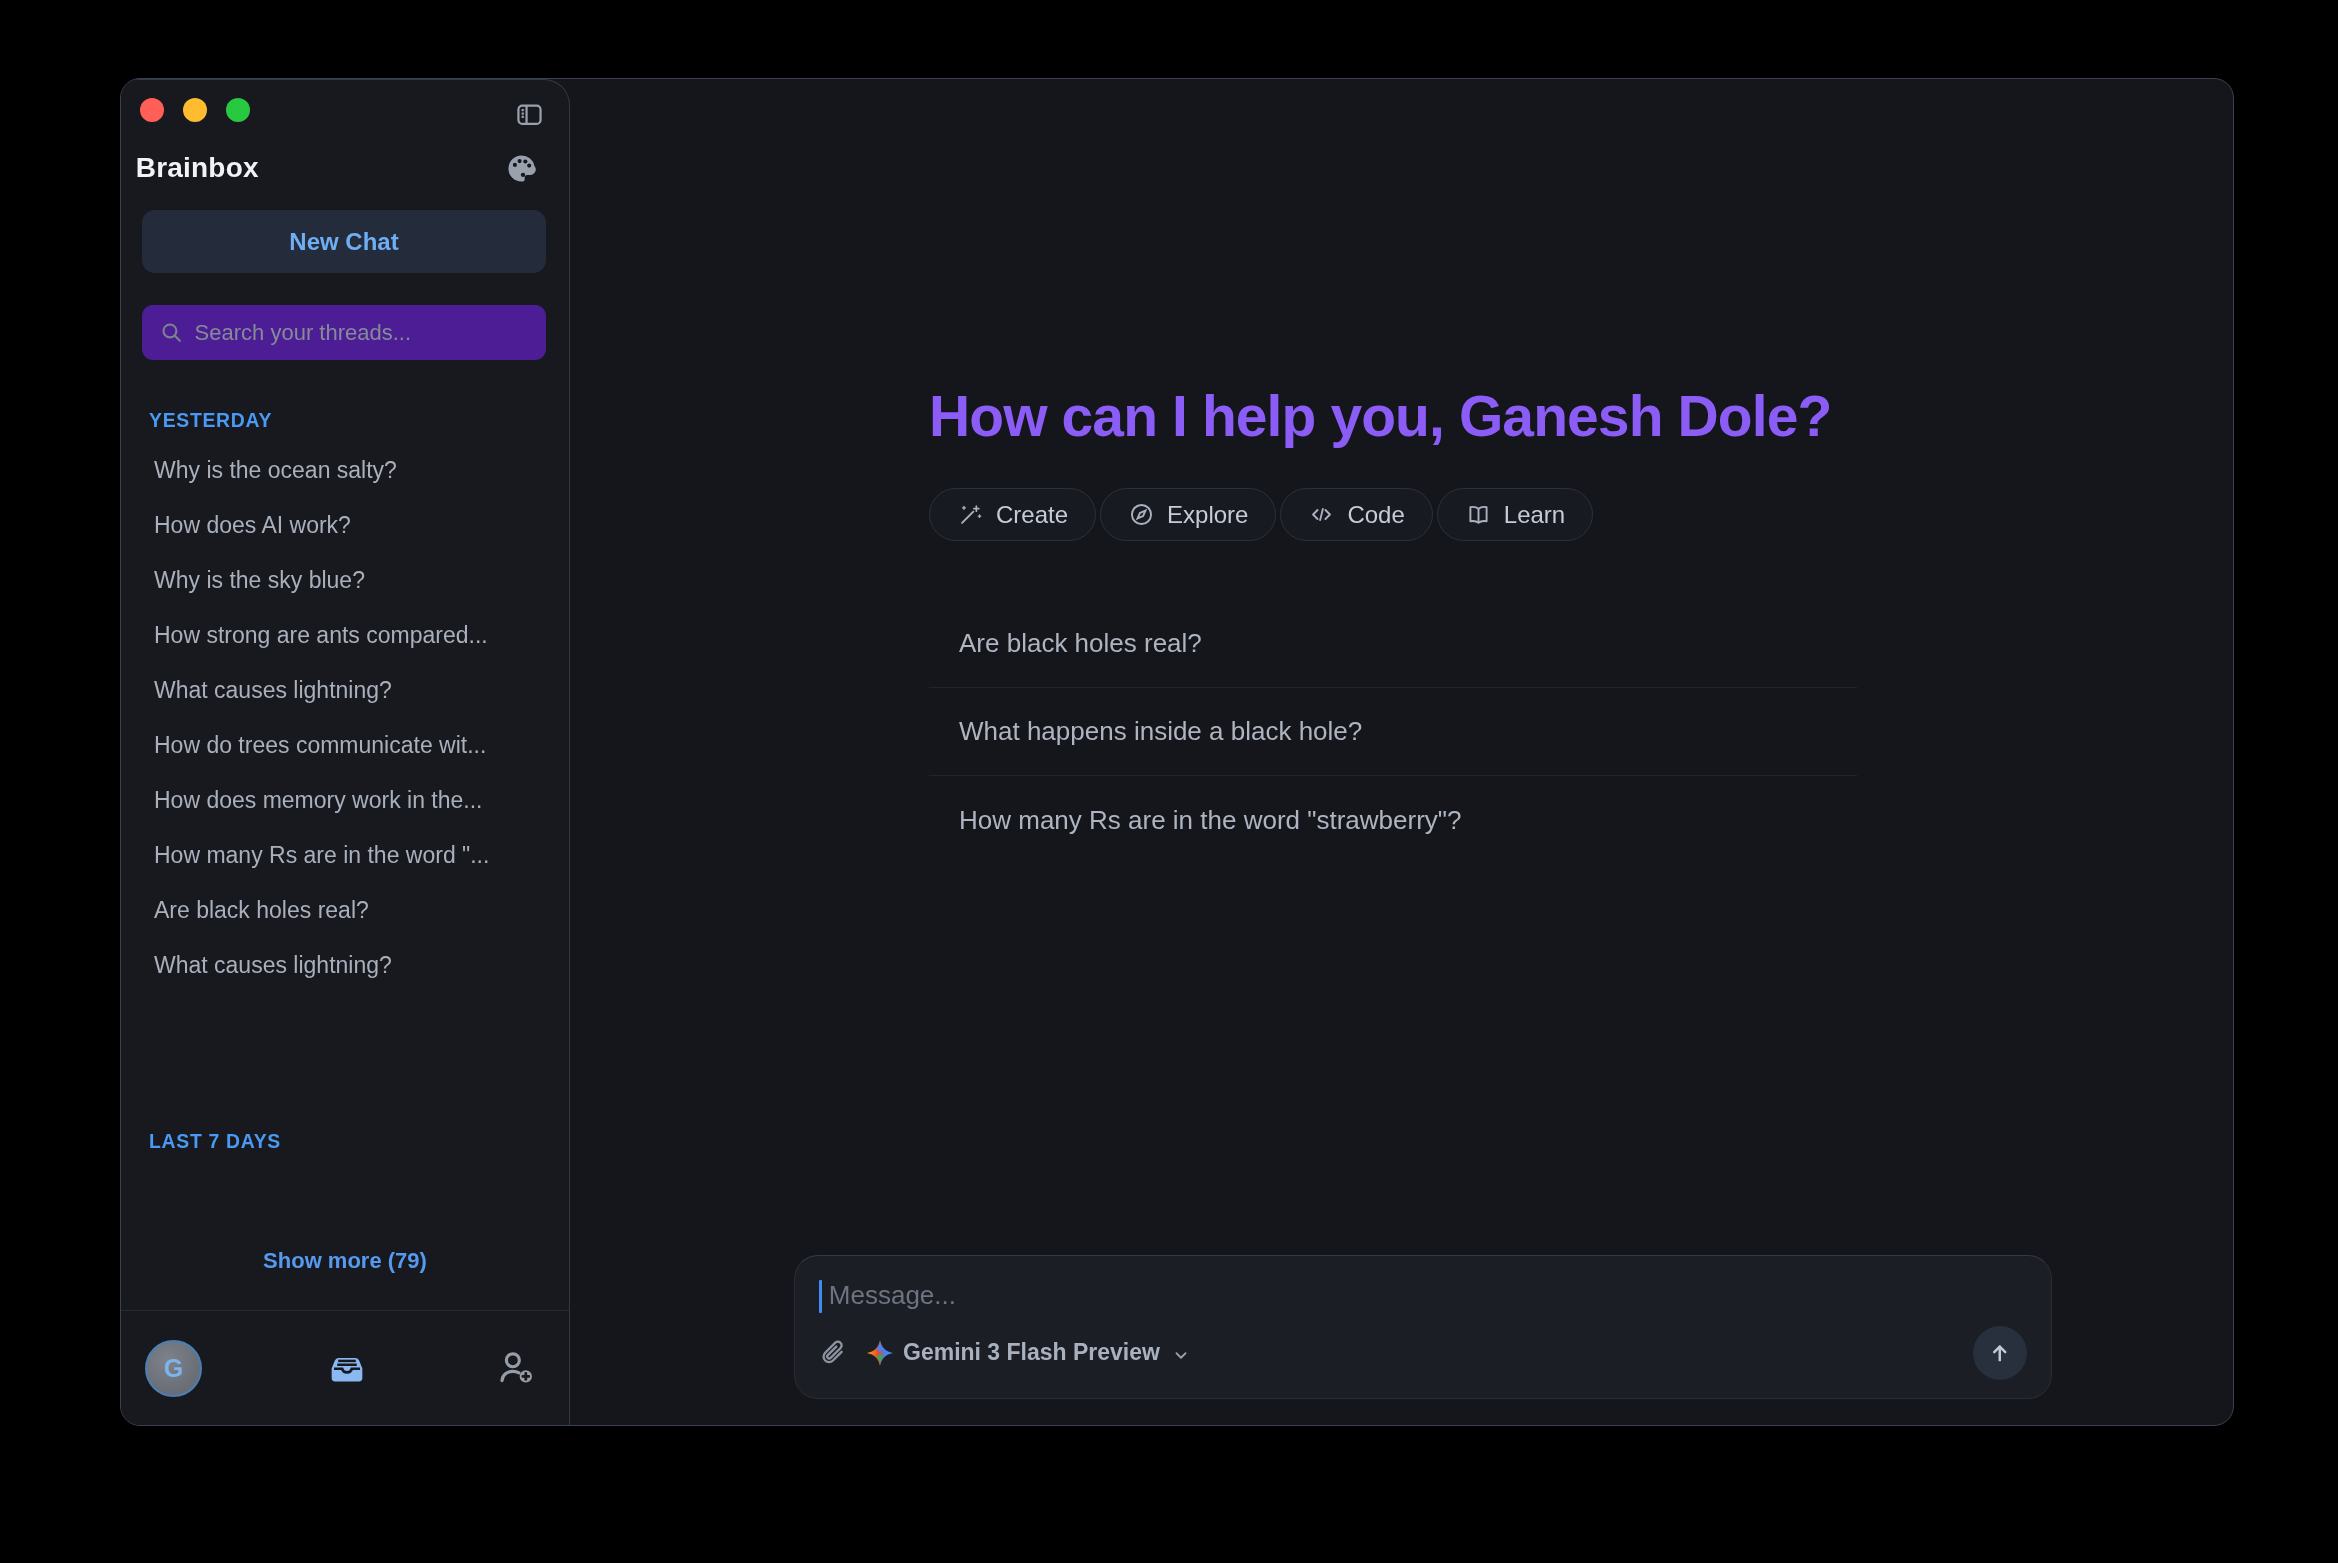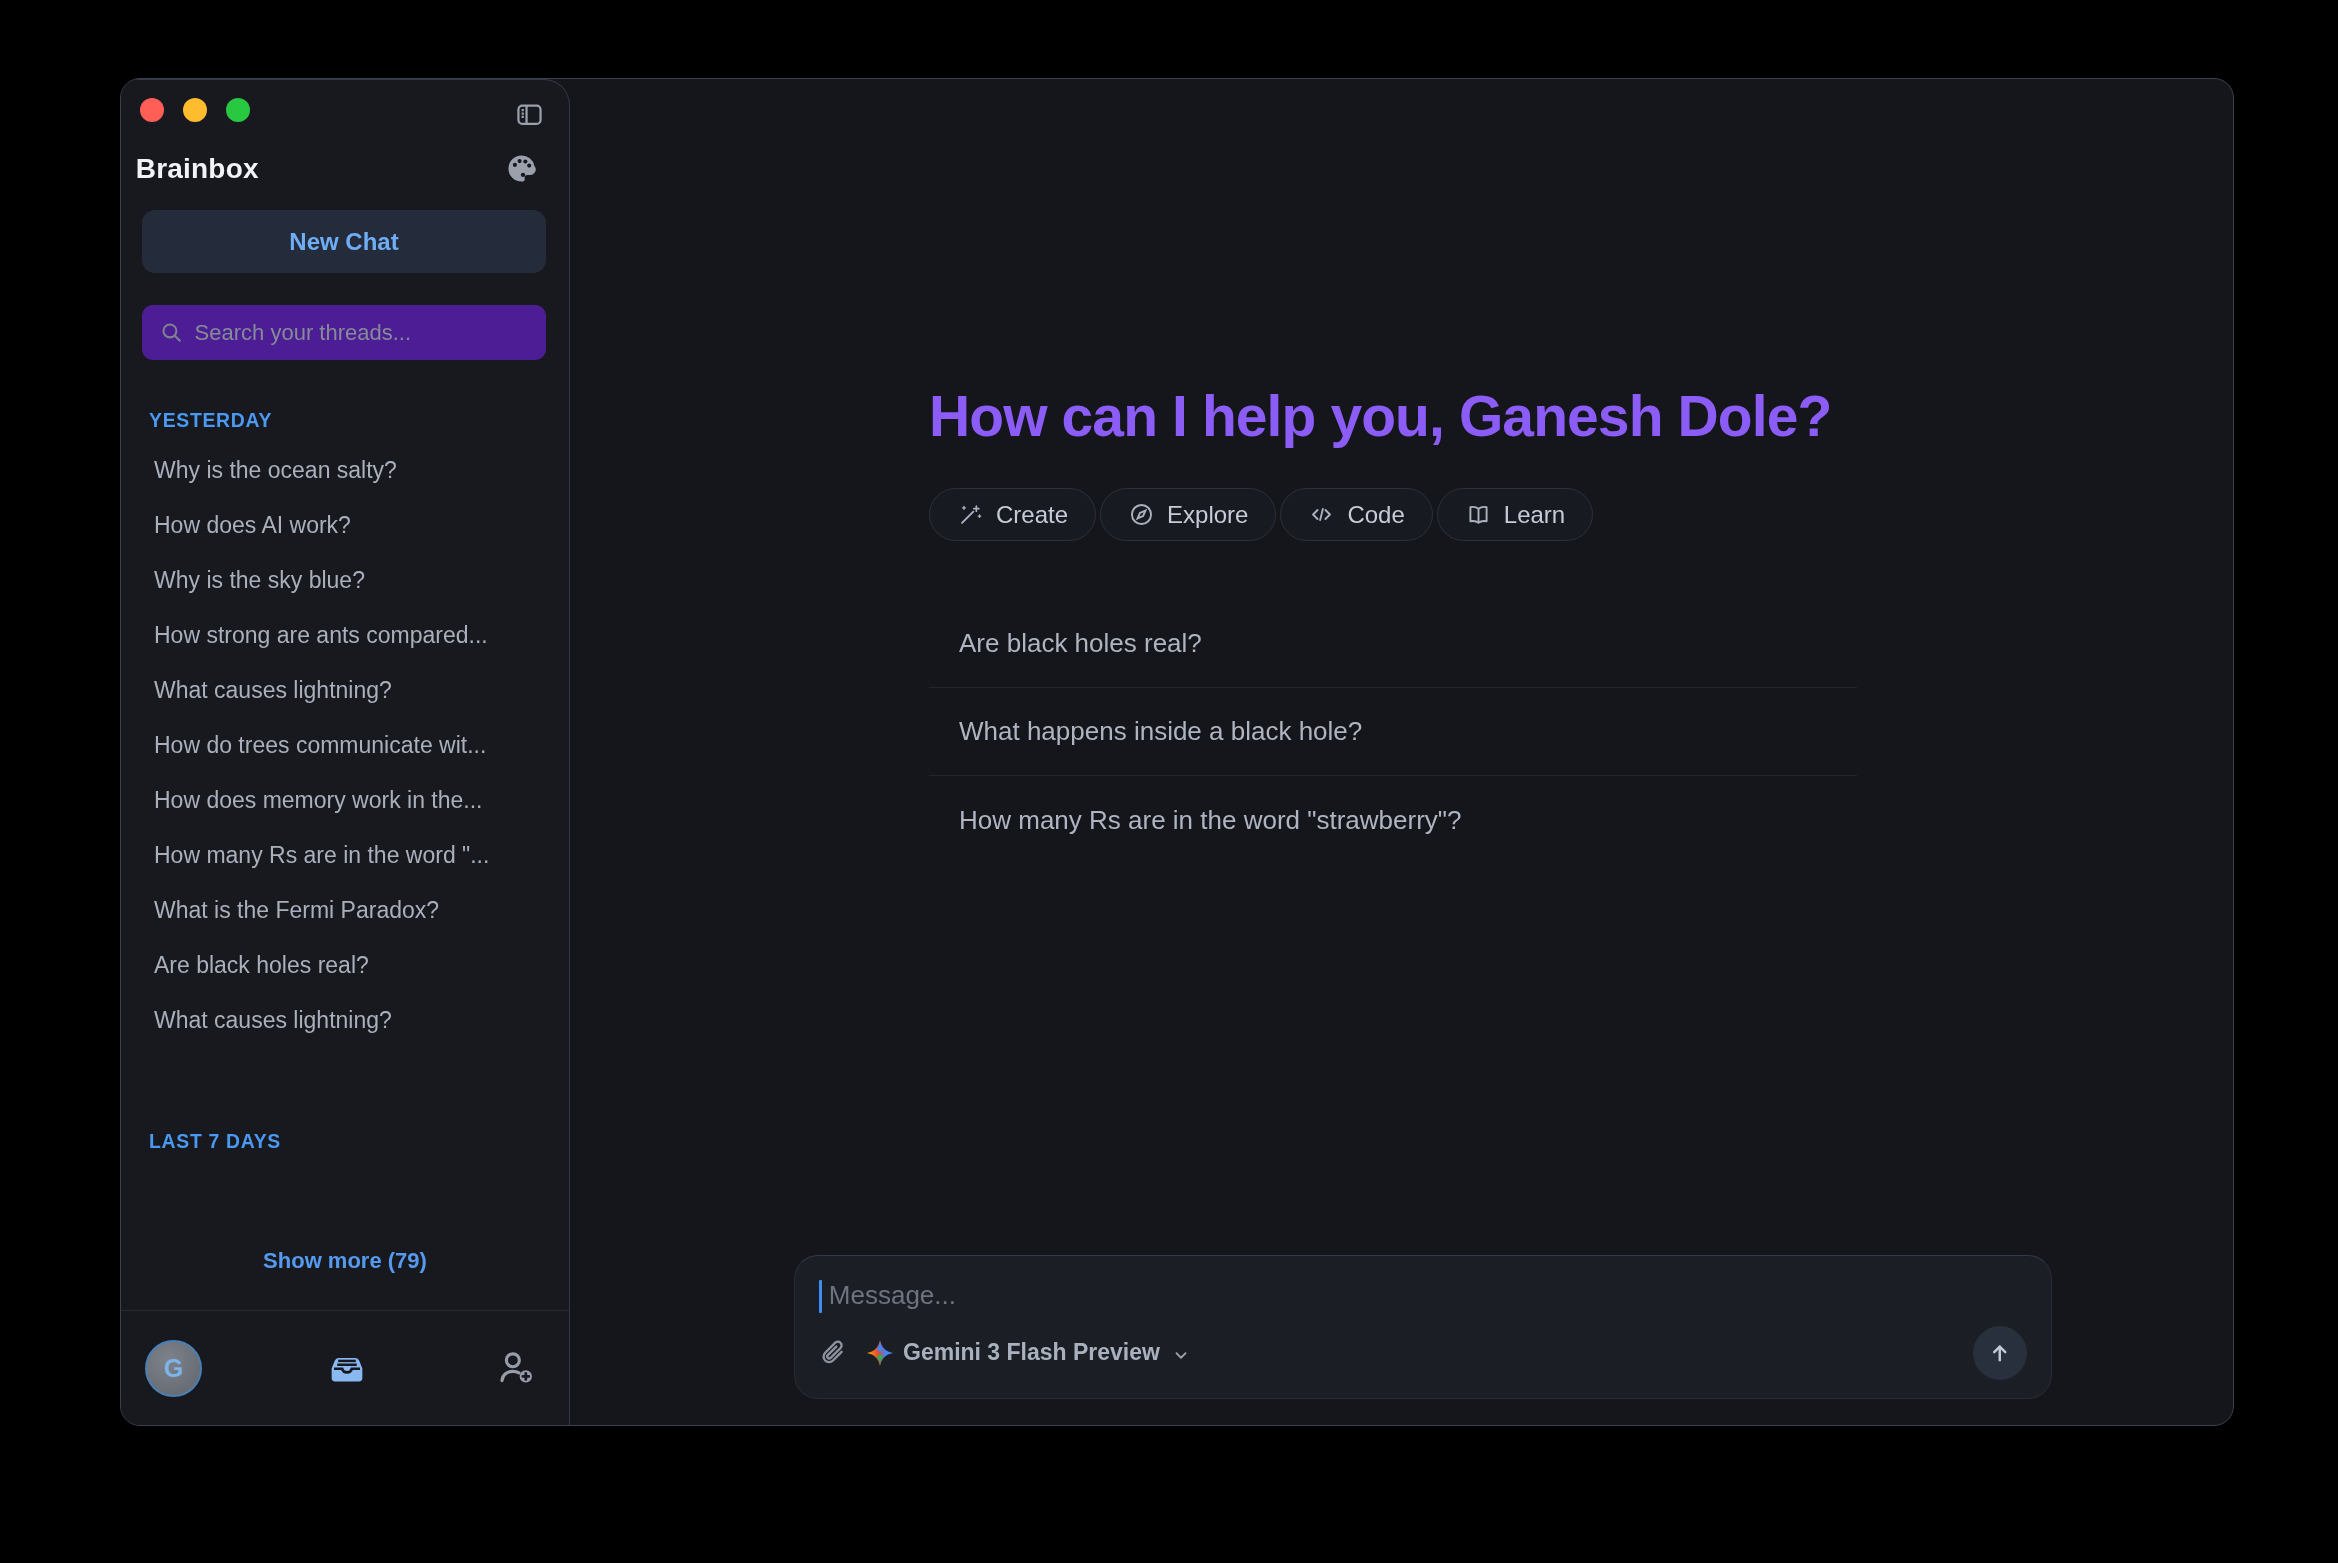--- a/index.html
+++ b/index.html
@@ -7,21 +7,21 @@
   *{box-sizing:border-box;}
   .window{position:absolute;left:120px;top:78px;width:2114px;height:1348px;background:#14161b;
     border:0.9px solid #3a414e;border-radius:20px;box-shadow:0 28px 83px rgba(0,0,0,.6);overflow:hidden;}
   
   .sidebar{position:absolute;left:0;top:0;bottom:0;width:449px;background:#17191f;
     border-right:0.9px solid #2e3947;border-top:0.9px solid #333b48;border-top-right-radius:26px;}
   .traffic{position:absolute;top:17.5px;left:18.5px;display:flex;gap:19.4px;}
   .traffic span{width:24px;height:24px;border-radius:50%;display:block;}
   .icon{color:#9aa1ad;}
   .sidebar-toggle{position:absolute;top:20px;left:392px;width:33px;height:29.5px;color:#9aa1ad;cursor:pointer;}
-  .side-header{position:absolute;top:72px;left:14.8px;right:31px;display:flex;align-items:center;justify-content:space-between;gap:8px;}
+  .side-header{position:absolute;top:72px;left:14.8px;right:31px;display:flex;justify-content:space-between;gap:8px;}
   .app-title{font-size:28px;font-weight:bold;color:#f1f3f6;letter-spacing:0.2px;}
   .palette-btn{width:33px;height:33px;color:#9aa1ad;cursor:pointer;}
   .new-chat{position:absolute;left:21px;top:130px;width:404px;height:63px;border-radius:13px;background:#242c3b;
     display:flex;align-items:center;justify-content:center;font-size:24px;font-weight:bold;color:#6fadf4;cursor:pointer;}
   .search{position:absolute;left:21px;top:225px;width:404px;height:55px;border-radius:11px;background:#4c1d95;
     display:flex;align-items:center;padding:0 16.6px;gap:11px;}
   .search .ph{font-size:22px;color:#858b97;}
   .sec-label{position:absolute;left:28px;font-size:19.4px;font-weight:bold;letter-spacing:0.7px;color:#4a99f2;}
   .threads{position:absolute;left:0;top:363px;width:100%;display:flex;flex-direction:column;}
   .thread{height:55px;display:flex;align-items:center;padding:0 23px 0 33px;font-size:23px;color:#a9b0bc;
@@ -141,23 +141,20 @@
         </div>
 
         <div class="thread">
           <span>How does memory work in the...</span>
         </div>
 
         <div class="thread">
           <span>How many Rs are in the word "...</span>
         </div>
 
-        <div class="thread">
-          <span>What is the Fermi Paradox?</span>
-        </div>
 
         <div class="thread">
           <span>Are black holes real?</span>
         </div>
 
         <div class="thread">
           <span>What causes lightning?</span>
         </div>
       </div>
 

